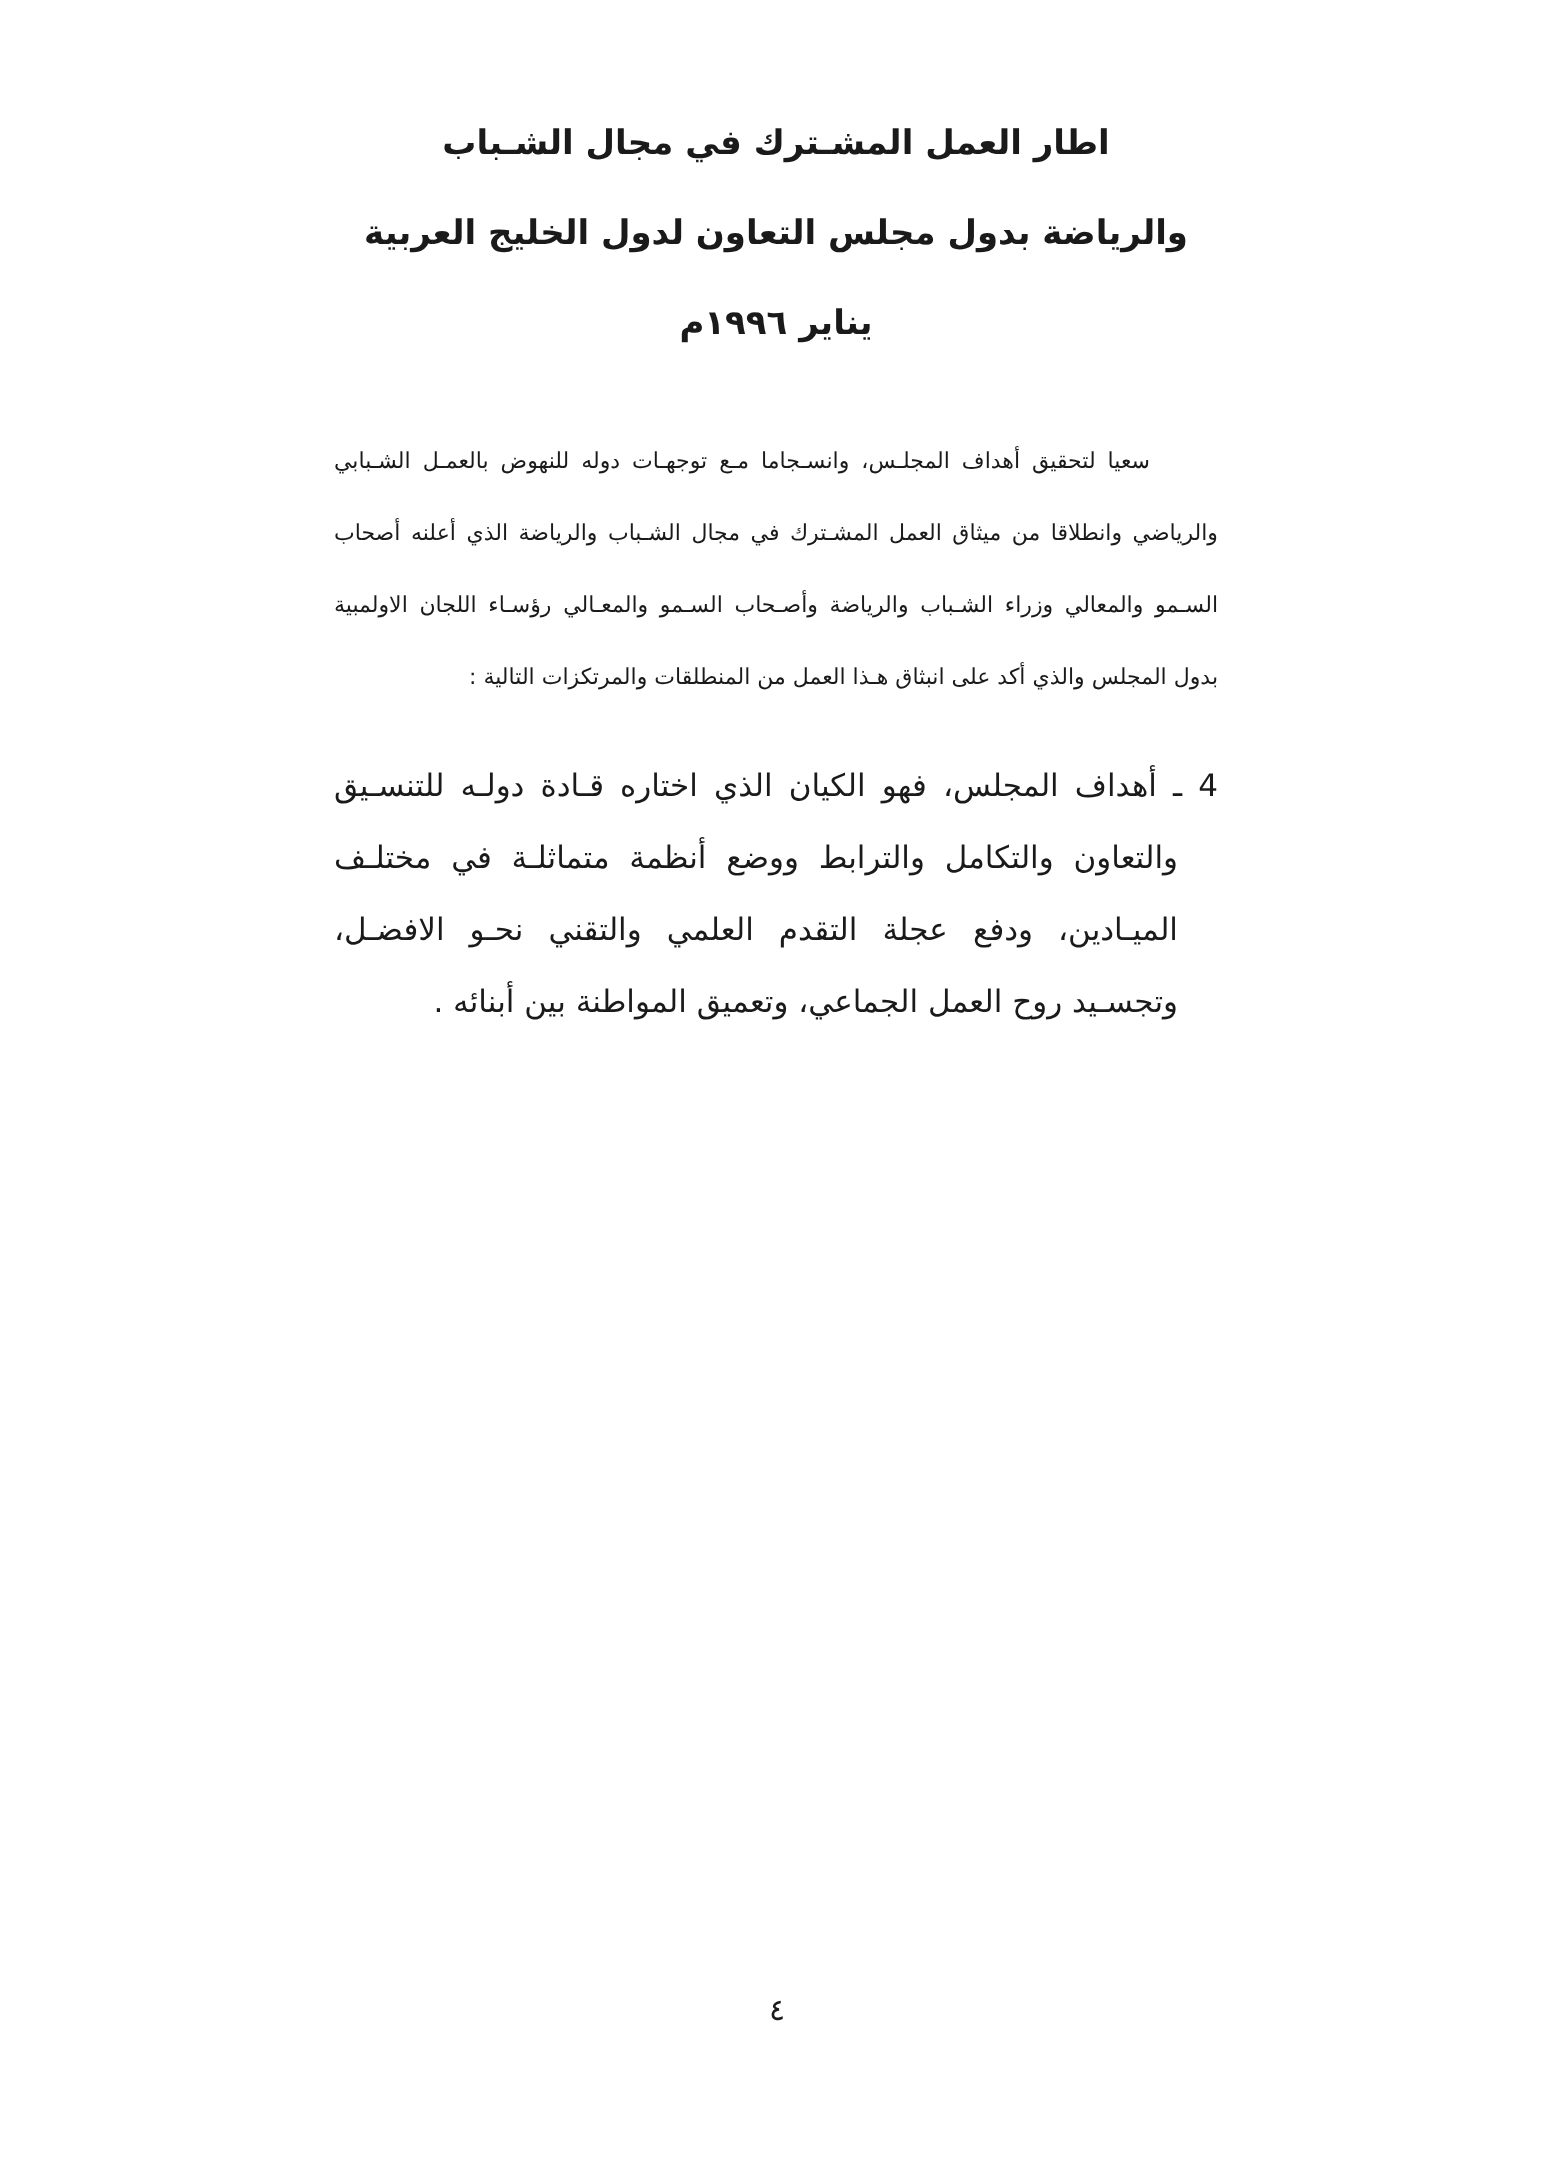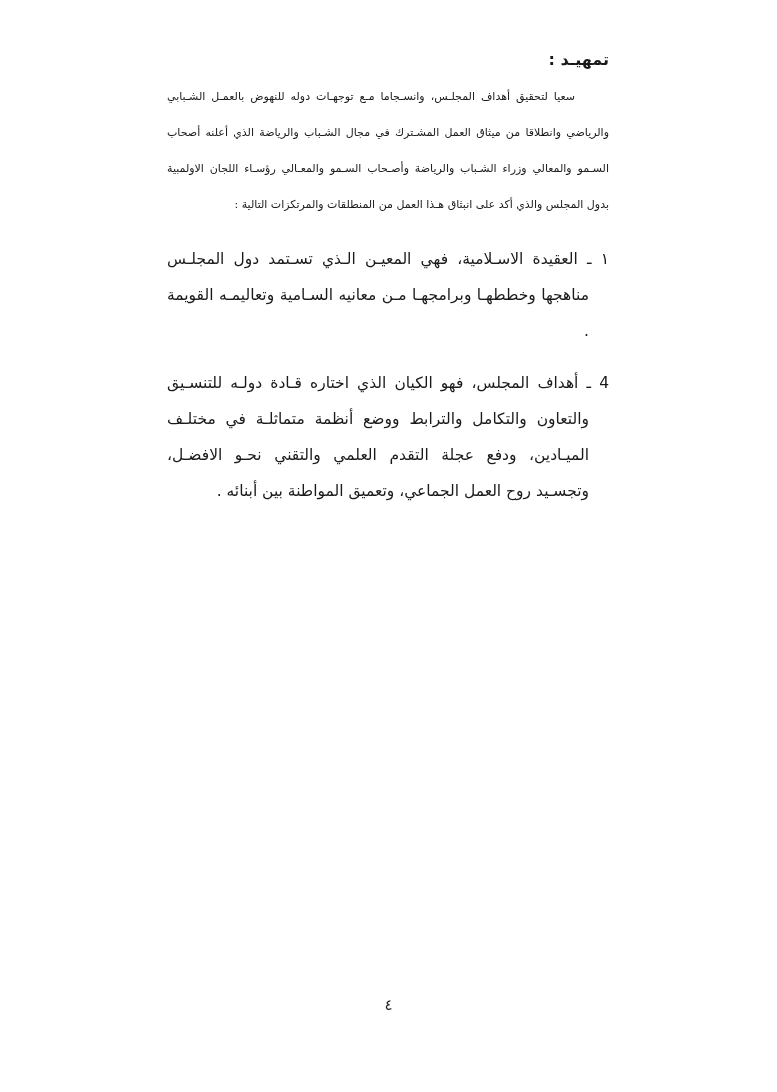--- a/index.html
+++ b/index.html
@@ -68,30 +68,30 @@
     font-size: 15px;
     color: #1a1a1a;
   }
 </style>
 </head>
 <body>
 
 <div class="page">
   <div class="content">
 
+    <div class="title-block">
+      <div>اطار العمل المشـترك في مجال الشـباب</div>
+      <div>والرياضة بدول مجلس التعاون لدول الخليج العربية</div>
+      <div>يناير ١٩٩٦م</div>
+    </div>
 
-    <div class="preface-heading">تمهيـد :</div>
 
     <p class="preface-paragraph">سعيا لتحقيق أهداف المجلـس، وانسـجاما مـع توجهـات دوله للنهوض بالعمـل الشـبابي والرياضي وانطلاقا من ميثاق العمل المشـترك في مجال الشـباب والرياضة الذي أعلنه أصحاب السـمو والمعالي وزراء الشـباب والرياضة وأصـحاب السـمو والمعـالي رؤسـاء اللجان الاولمبية بدول المجلس والذي أكد على انبثاق هـذا العمل من المنطلقات والمرتكزات التالية :</p>
 
     <div class="items">
-      <p class="list-item">
-        <span class="item-number">١ ـ</span>
-        <span>العقيدة الاسـلامية، فهي المعيـن الـذي تسـتمد دول المجلـس مناهجها وخططهـا وبرامجهـا مـن معانيه السـامية وتعاليمـه القويمة .</span>
-      </p>
       <p class="list-item">
         <span class="item-number">4 ـ</span>
         <span>أهداف المجلس، فهو الكيان الذي اختاره قـادة دولـه للتنسـيق والتعاون والتكامل والترابط ووضع أنظمة متماثلـة في مختلـف الميـادين، ودفع عجلة التقدم العلمي والتقني نحـو الافضـل، وتجسـيد روح العمل الجماعي، وتعميق المواطنة بين أبنائه .</span>
       </p>
     </div>
 
   </div>
 
   <div class="page-number">٤</div>
 </div>

